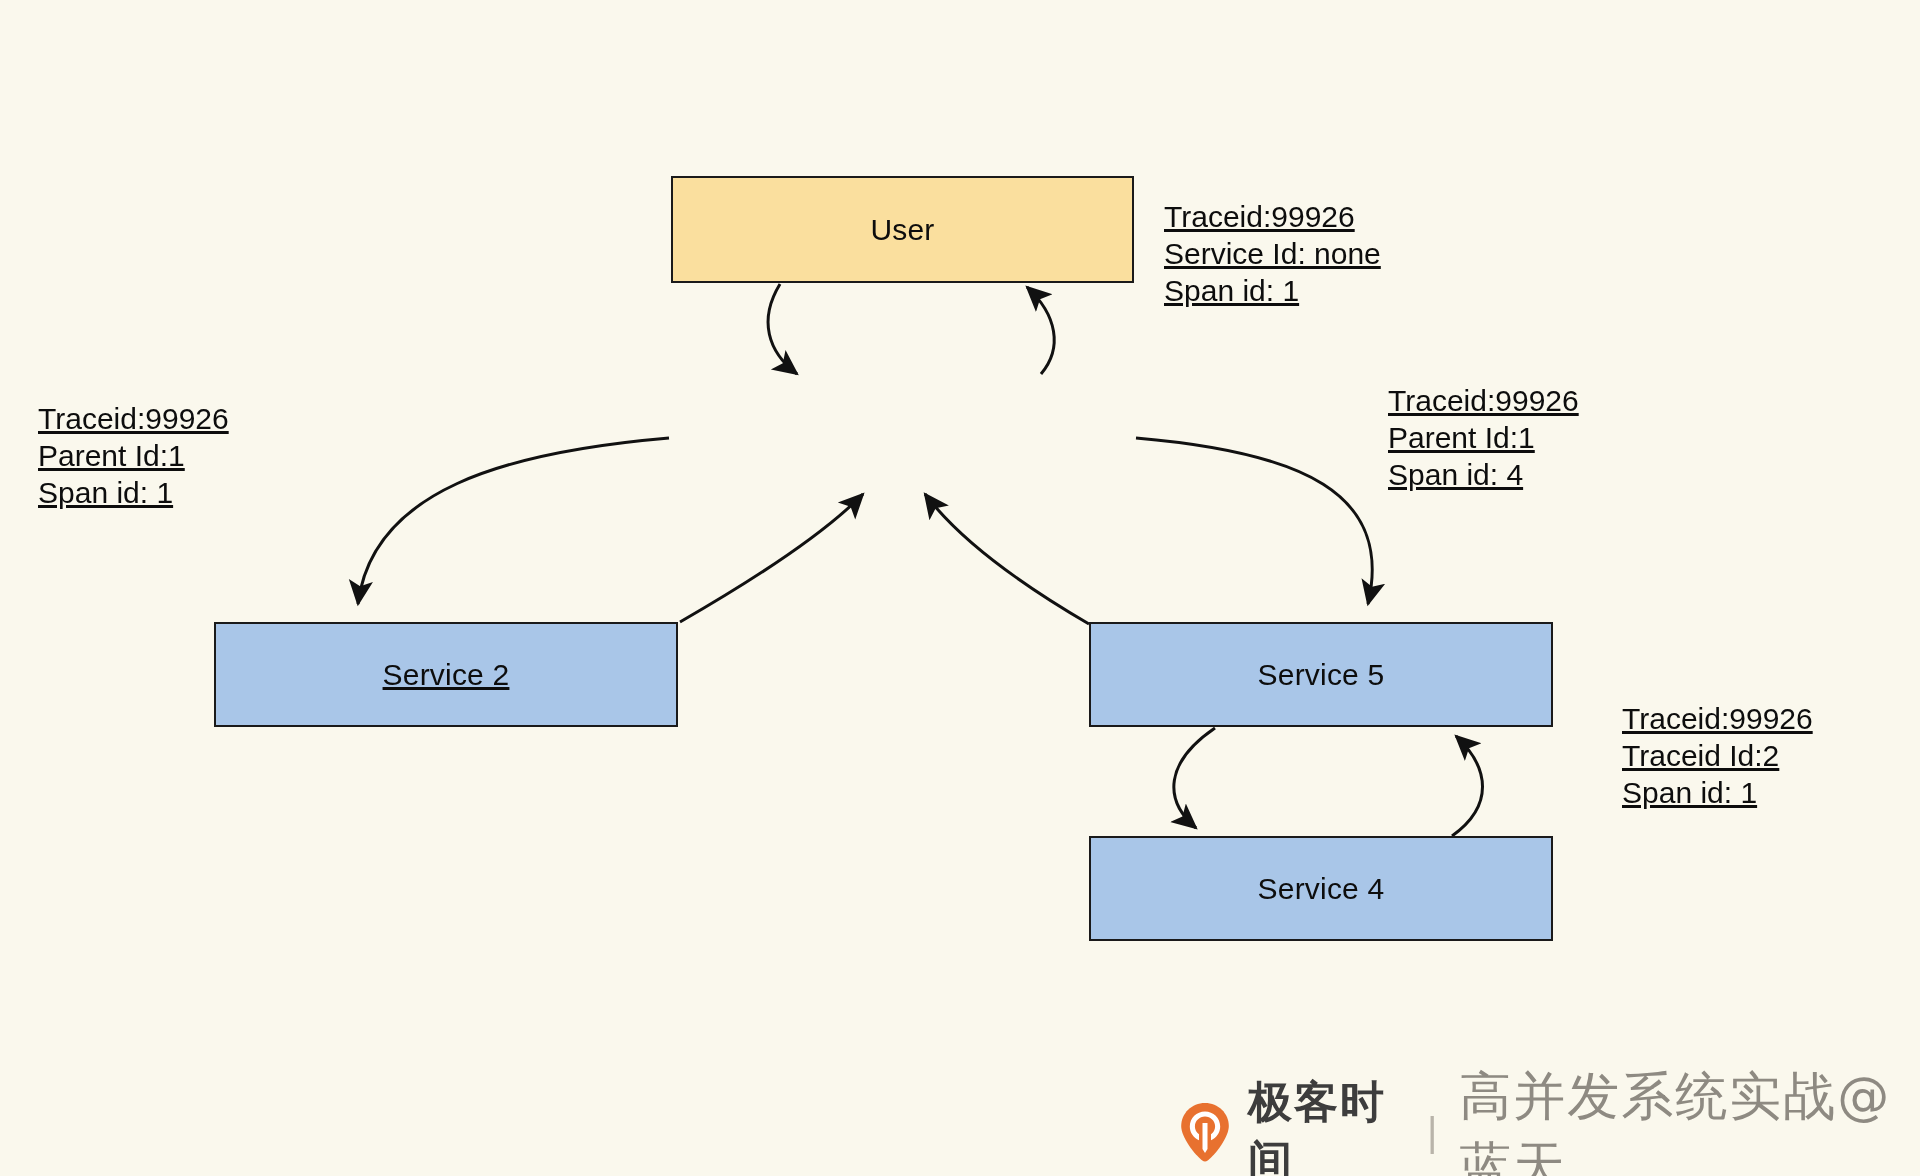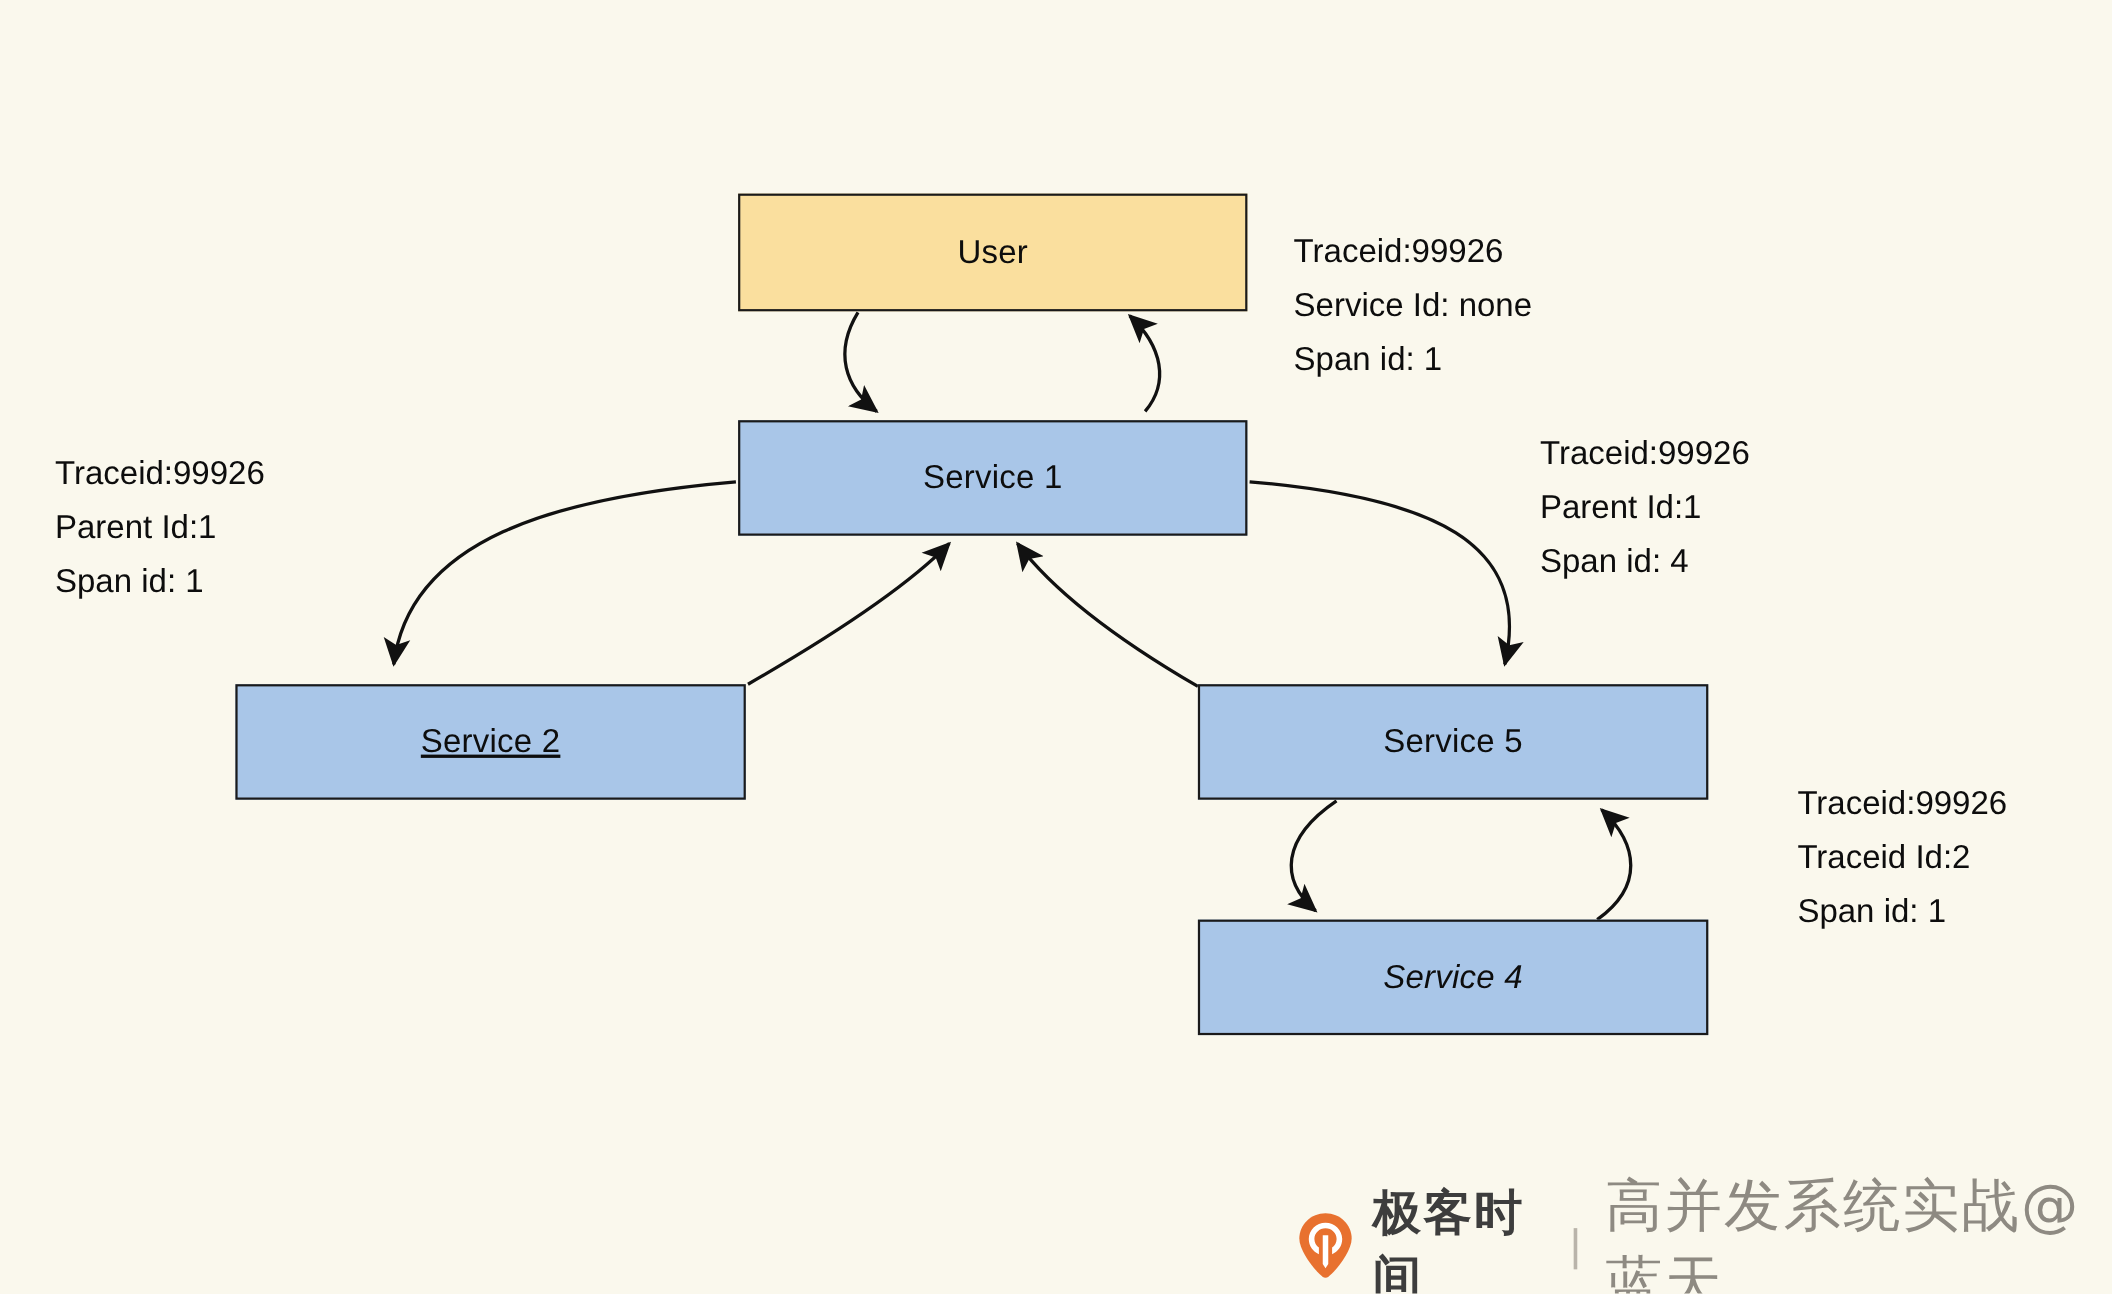--- a/index.html
+++ b/index.html
@@ -47,22 +47,23 @@
     background: #a9c6e8;
   }
   .ann {
     position: absolute;
     font-size: 30px;
     line-height: 1.24;
     color: #0d0d0d;
     white-space: nowrap;
   }
   .ann div {
-    margin: 12px;
+    margin: 0;
     padding: 0;
+    text-decoration: underline;
   }
   .watermark {
     position: absolute;
     display: flex;
     align-items: center;
     gap: 16px;
   }
   .wm-logo {
     width: 54px;
     height: 60px;
@@ -113,33 +114,30 @@
 
     <path d="M 1215 728 C 1165 762, 1163 800, 1196 828" fill="none" stroke="#111111" stroke-width="3" marker-end="url(#arrowhead)"></path>
 
     <path d="M 1452 836 C 1494 806, 1490 768, 1456 736" fill="none" stroke="#111111" stroke-width="3" marker-end="url(#arrowhead)"></path>
   </svg>
 
   <div class="node node-user" style="left:671px; top:176px; width:463px; height:107px;">
     <span>User</span>
   </div>
 
-  <div class="node node-service" style="left:671px; top:382px; width:463px; height:105px;">
-    <span>Service 1</span>
-  </div>
 
   <div class="node node-service" style="left:214px; top:622px; width:464px; height:105px;text-decoration:underline;">
     <span>Service 2</span>
   </div>
 
   <div class="node node-service" style="left:1089px; top:622px; width:464px; height:105px;">
     <span>Service 5</span>
   </div>
 
-  <div class="node node-service" style="left:1089px; top:836px; width:464px; height:105px;font-style:italic;">
+  <div class="node node-service" style="left:1089px; top:836px; width:464px; height:105px;">
     <span>Service 4</span>
   </div>
 
   <div class="ann" style="left:1164px; top:198px;">
     <div>Traceid:99926</div>
     <div>Service Id: none</div>
     <div>Span id: 1</div>
   </div>
 
   <div class="ann" style="left:38px; top:400px;">

